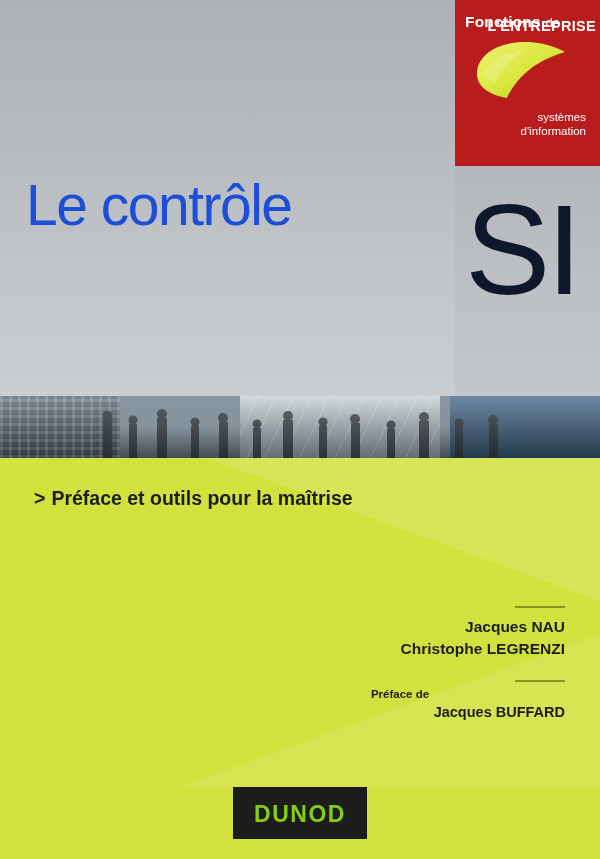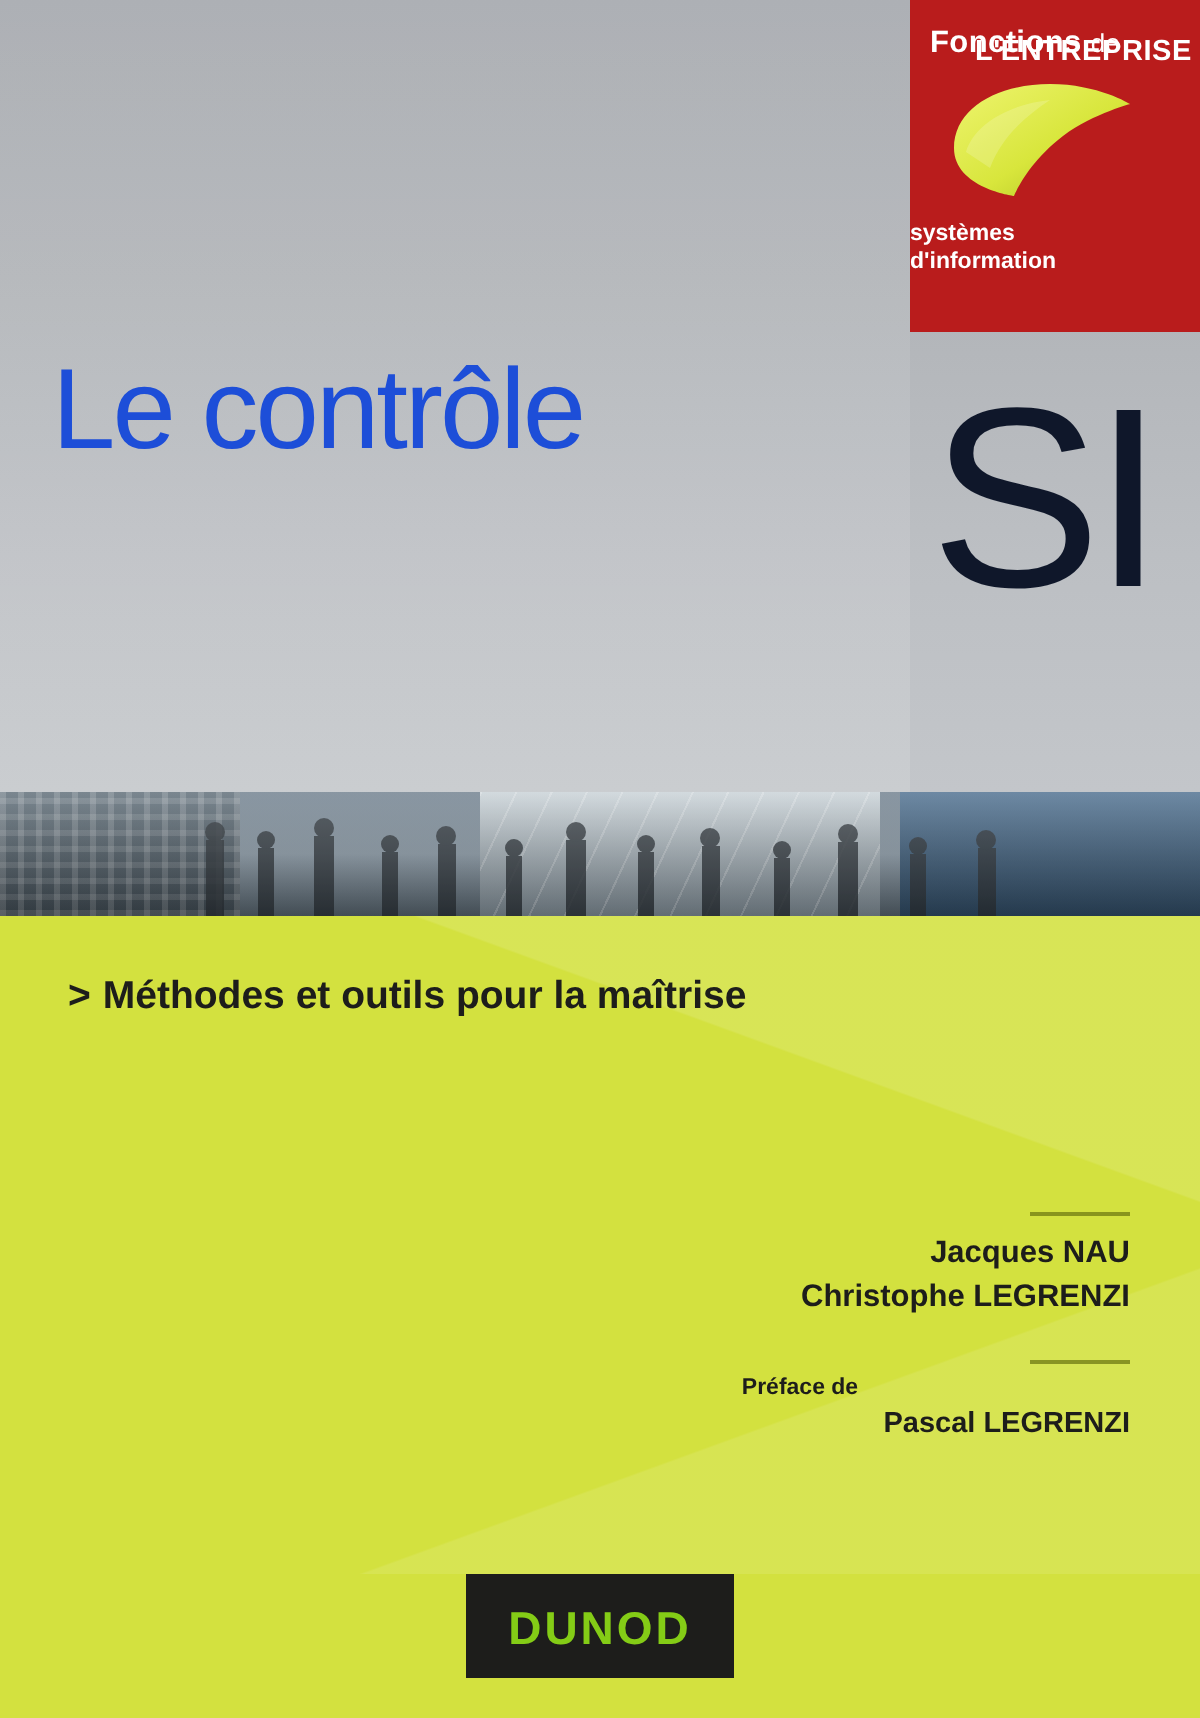--- a/index.html
+++ b/index.html
@@ -64,23 +64,24 @@
     font-size: 14.5px;
     font-weight: bold;
     letter-spacing: 0.3px;
     white-space: nowrap;
     transform: none;
   }
   .coll-band .sysinfo {
     position: absolute;
     left: 0; right: 14px;
     top: 110px;
+    text-align: right;
     color: #ffffff;
     font-size: 11.5px;
-    font-weight: bold;
+    font-weight: normal;
     line-height: 1.25;
   }
   
   .leaf {
     position: absolute;
     left: 18px; top: 40px;
     width: 96px; height: 62px;
   }
 
   
@@ -331,32 +332,32 @@
             <rect x="394" y="18" width="9" height="34"></rect>
             <circle cx="398" cy="14" r="5"></circle>
           </g>
       </g>
     </svg>
     <div class="fade"></div>
   </div>
 
   <div class="green">
     <div class="subtitle">
-      <span class="chev">&gt;</span><span>Méthodes et outils pour la maîtrise</span><br>
+      <span class="chev">&gt;</span><span>Préface et outils pour la maîtrise</span><br>
     </div>
 
     <div class="rule r1"></div>
     <div class="authors">
       <div>Jacques NAU</div>
       <div>Christophe LEGRENZI</div>
     </div>
 
     <div class="rule r2"></div>
     <div class="preface-label">Préface de</div>
-    <div class="preface-name">Pascal LEGRENZI</div>
+    <div class="preface-name">Jacques BUFFARD</div>
   </div>
 
   <div class="footer">
     <div class="logo-box">
       <span>DUNOD</span>
     </div>
   </div>
 
 </div>
 

